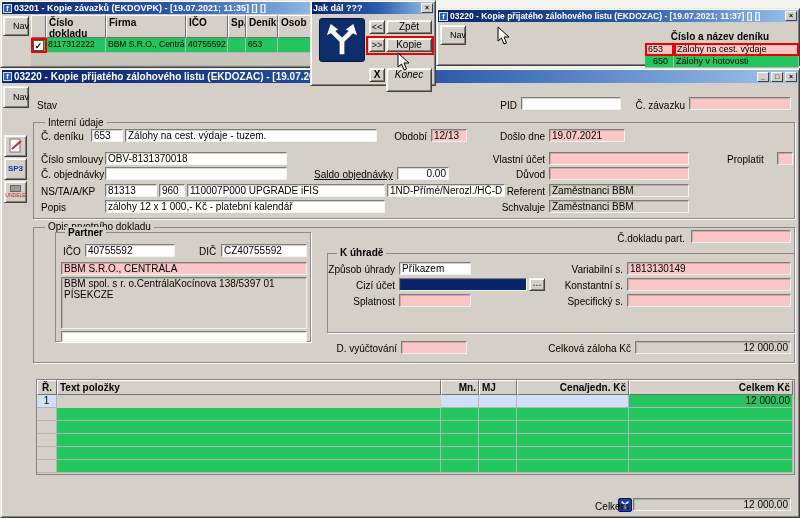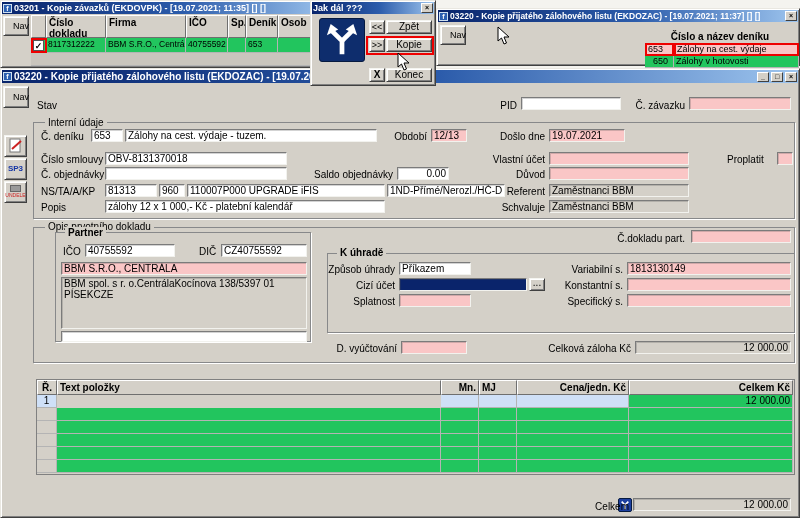--- a/index.html
+++ b/index.html
@@ -7,21 +7,21 @@
   body { position:relative; background:#f4f3ef; font-family:"Liberation Sans", sans-serif; font-size:10px; color:#000; overflow:hidden; }
 
   .win { position:absolute; background:#d4d0c8; border:1px solid; border-color:#e9e7e1 #404040 #404040 #e9e7e1; box-shadow:inset 1px 1px 0 #ffffff, inset -1px -1px 0 #808080; }
   .tbar { position:absolute; left:1px; top:1px; right:1px; height:12px; background:linear-gradient(90deg,#08246b 0%,#2c5cab 55%,#9ec5ee 100%); color:#fff; font-weight:bold; font-size:9px; display:flex; align-items:center; gap:2px; padding:0 1px; overflow:hidden; }
   .tbar .ttl { white-space:nowrap; overflow:hidden; flex:1; }
   .sysb { flex:0 0 auto; width:12px; height:10px; background:#d4d0c8; border:1px solid; border-color:#fff #404040 #404040 #fff; font-size:7px; line-height:8px; text-align:center; color:#000; font-weight:bold; }
   .aicon { flex:0 0 auto; width:9px; height:9px; background:#2b5fb0; border:1px solid #cfe0f0; color:#fff; font-size:7px; line-height:7px; text-align:center; font-weight:bold; }
 
   .lbl { position:absolute; white-space:nowrap; font-size:10px; line-height:12px; }
   .rlbl { text-align:right; }
-  .und { }
+  .und { text-decoration:underline; }
   .fld { position:absolute; height:13px; background:#fff; border:1px solid; border-color:#7b7b7b #f2f2ee #f2f2ee #7b7b7b; box-shadow:inset 1px 1px 0 rgba(80,80,80,.25); font-size:10px; line-height:11px; padding:0 2px; white-space:nowrap; overflow:hidden; }
   .pink { background:#fac6c6; }
   .grayf { background:#d4d0c8; }
   .rt { text-align:right; }
   .selblue { background:#0a246b; }
   .wrap { white-space:normal; line-height:11px; }
 
   .grp { position:absolute; border:1px solid #87888a; box-shadow:1px 1px 0 #ffffff; }
   .leg { position:absolute; background:#d4d0c8; padding:0 3px; font-size:10px; line-height:11px; white-space:nowrap; z-index:2; }
 
@@ -276,21 +276,21 @@
       <path d="M18 19 L29 8" stroke="#fff" stroke-width="5" fill="none"></path>
       <path d="M2 13 L6 1 L14 7 Z" fill="#fff"></path>
       <path d="M22 7 L30 1 L34 13 Z" fill="#fff"></path>
     </svg>
   </div>
   <div class="b3" style="left:58px;top:19px;width:16px;height:14px;font-size:9px;">&lt;&lt;</div>
   <div class="b3" style="left:75px;top:19px;width:46px;height:14px;">Zpět</div>
   <div class="b3" style="left:58px;top:37px;width:16px;height:14px;font-size:9px;">&gt;&gt;</div>
   <div class="b3" style="left:75px;top:37px;width:46px;height:14px;">Kopie</div>
   <div class="b3" style="left:58px;top:67px;width:16px;height:14px;font-weight:bold;">X</div>
-  <div class="b3" style="left:75px;top:67px;width:46px;height:14px;">Konec</div>
+  <div class="b3" style="left:75px;top:67px;width:46px;height:24px;font-style:italic;">Konec</div>
   <div class="redo" style="left:55px;top:35px;width:68px;height:19px;"></div>
   <svg class="cur" style="left:86px;top:51px;" width="13" height="19" viewBox="0 0 13 19">
     <path d="M1 1 L1 15 L4.5 12 L7 18 L9.5 17 L7 11 L12 11 Z" fill="#fff" stroke="#000" stroke-width="1"></path>
   </svg>
 </div>
 
 <svg class="cur" style="left:497px;top:26px;" width="13" height="19" viewBox="0 0 13 19">
   <path d="M1 1 L1 15 L4.5 12 L7 18 L9.5 17 L7 11 L12 11 Z" fill="#fff" stroke="#000" stroke-width="1"></path>
 </svg>
 

